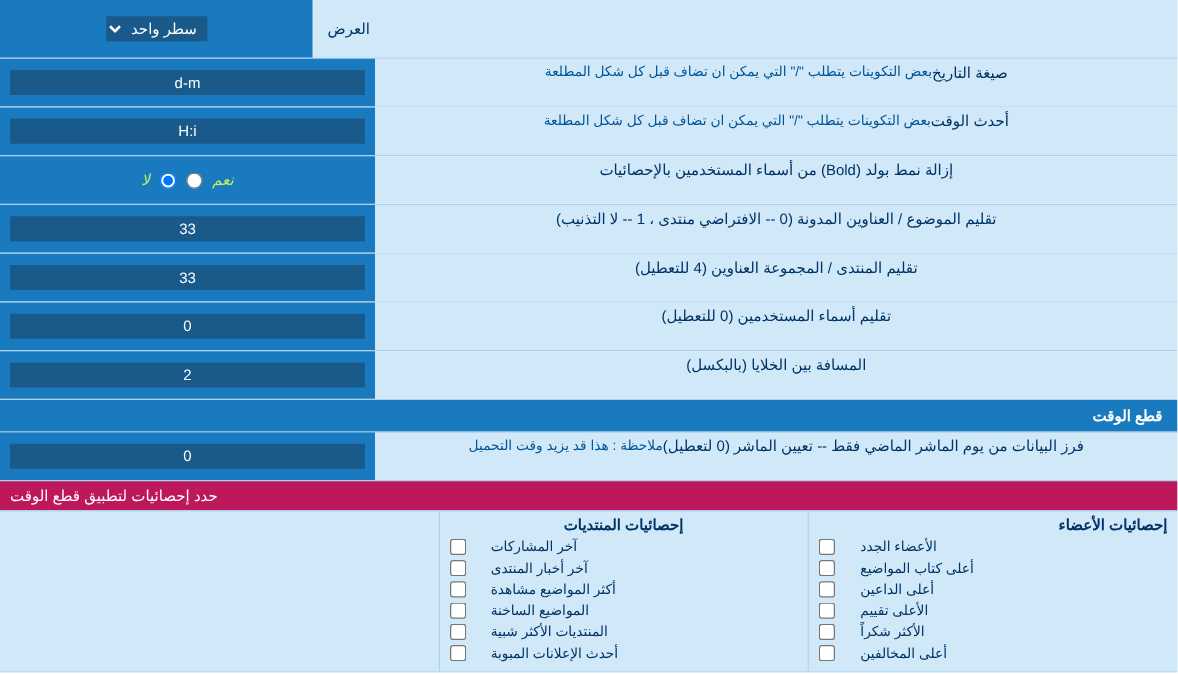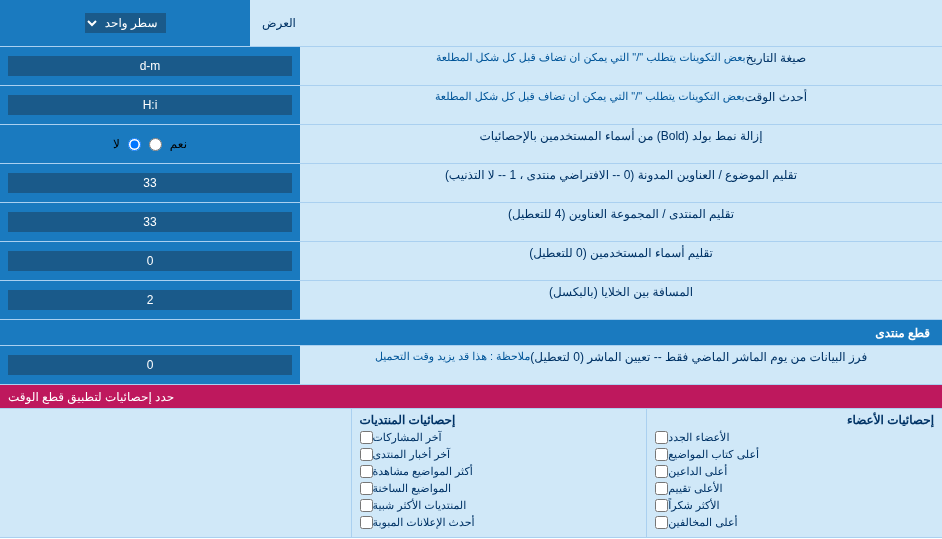--- a/index.html
+++ b/index.html
@@ -69,22 +69,23 @@
       min-height: 38px;
     }
 
     .radio-row {
       display: flex;
       align-items: center;
       gap: 8px;
     }
 
     .radio-label {
-      color: #000000;
-      font-size: 12px;
+      color: #bef264;
+      font-size: 12px;
+      font-style: italic;
     }
 
     
     .checkboxes-section {
       background: #d0e8f8;
       width: 100%;
       border-bottom: 1px solid #aad0f0;
     }
 
     .checkboxes-header-row {
@@ -110,21 +111,21 @@
       background: #d0e8f8;
     }
 
     .checkbox-col:not(:last-child) {
       border-left: 1px solid #aad0f0;
     }
 
     .checkbox-item {
       display: flex;
       align-items: center;
-      gap: 0;
+      gap: 20px;
       margin-bottom: 4px;
       justify-content: flex-end;
     }
 
     .checkbox-item label {
       color: #003366;
       font-size: 11px;
       direction: rtl;
     }
 
@@ -238,21 +239,21 @@
 <div class="row-split">
   <div class="col-left-wide">
     <div>المسافة بين الخلايا (بالبكسل)</div>
   </div>
   <div class="col-right-narrow">
     <input class="input-dark" type="text" value="2" style="">
   </div>
 </div>
 
 <div class="section-header">
-  <span>قطع منتدى</span>
+  <span>قطع الوقت</span>
 </div>
 
 <div class="row-split">
   <div class="col-left-wide">
     <div>فرز البيانات من يوم الماشر الماضي فقط -- تعيين الماشر (0 لتعطيل)</div>
     <div style="font-size:11px; color:#005599;">ملاحظة : هذا قد يزيد وقت التحميل</div>
   </div>
   <div class="col-right-narrow">
     <input class="input-dark" type="text" value="0" style="">
   </div>
@@ -287,21 +288,21 @@
         <label>الأكثر شكراً</label>
         <input type="checkbox" style="">
       </div>
       <div class="checkbox-item">
         <label>أعلى المخالفين</label>
         <input type="checkbox" style="">
       </div>
     </div>
 
     <div class="checkbox-col">
-      <div style="font-weight:bold; color:#003366; margin-bottom:4px; text-align:left;">إحصائيات المنتديات</div>
+      <div style="font-weight:bold; color:#003366; margin-bottom:4px; text-align:center;">إحصائيات المنتديات</div>
       <div class="checkbox-item">
         <label>آخر المشاركات</label>
         <input type="checkbox" style="">
       </div>
       <div class="checkbox-item">
         <label>آخر أخبار المنتدى</label>
         <input type="checkbox" style="">
       </div>
       <div class="checkbox-item">
         <label>أكثر المواضيع مشاهدة</label>

